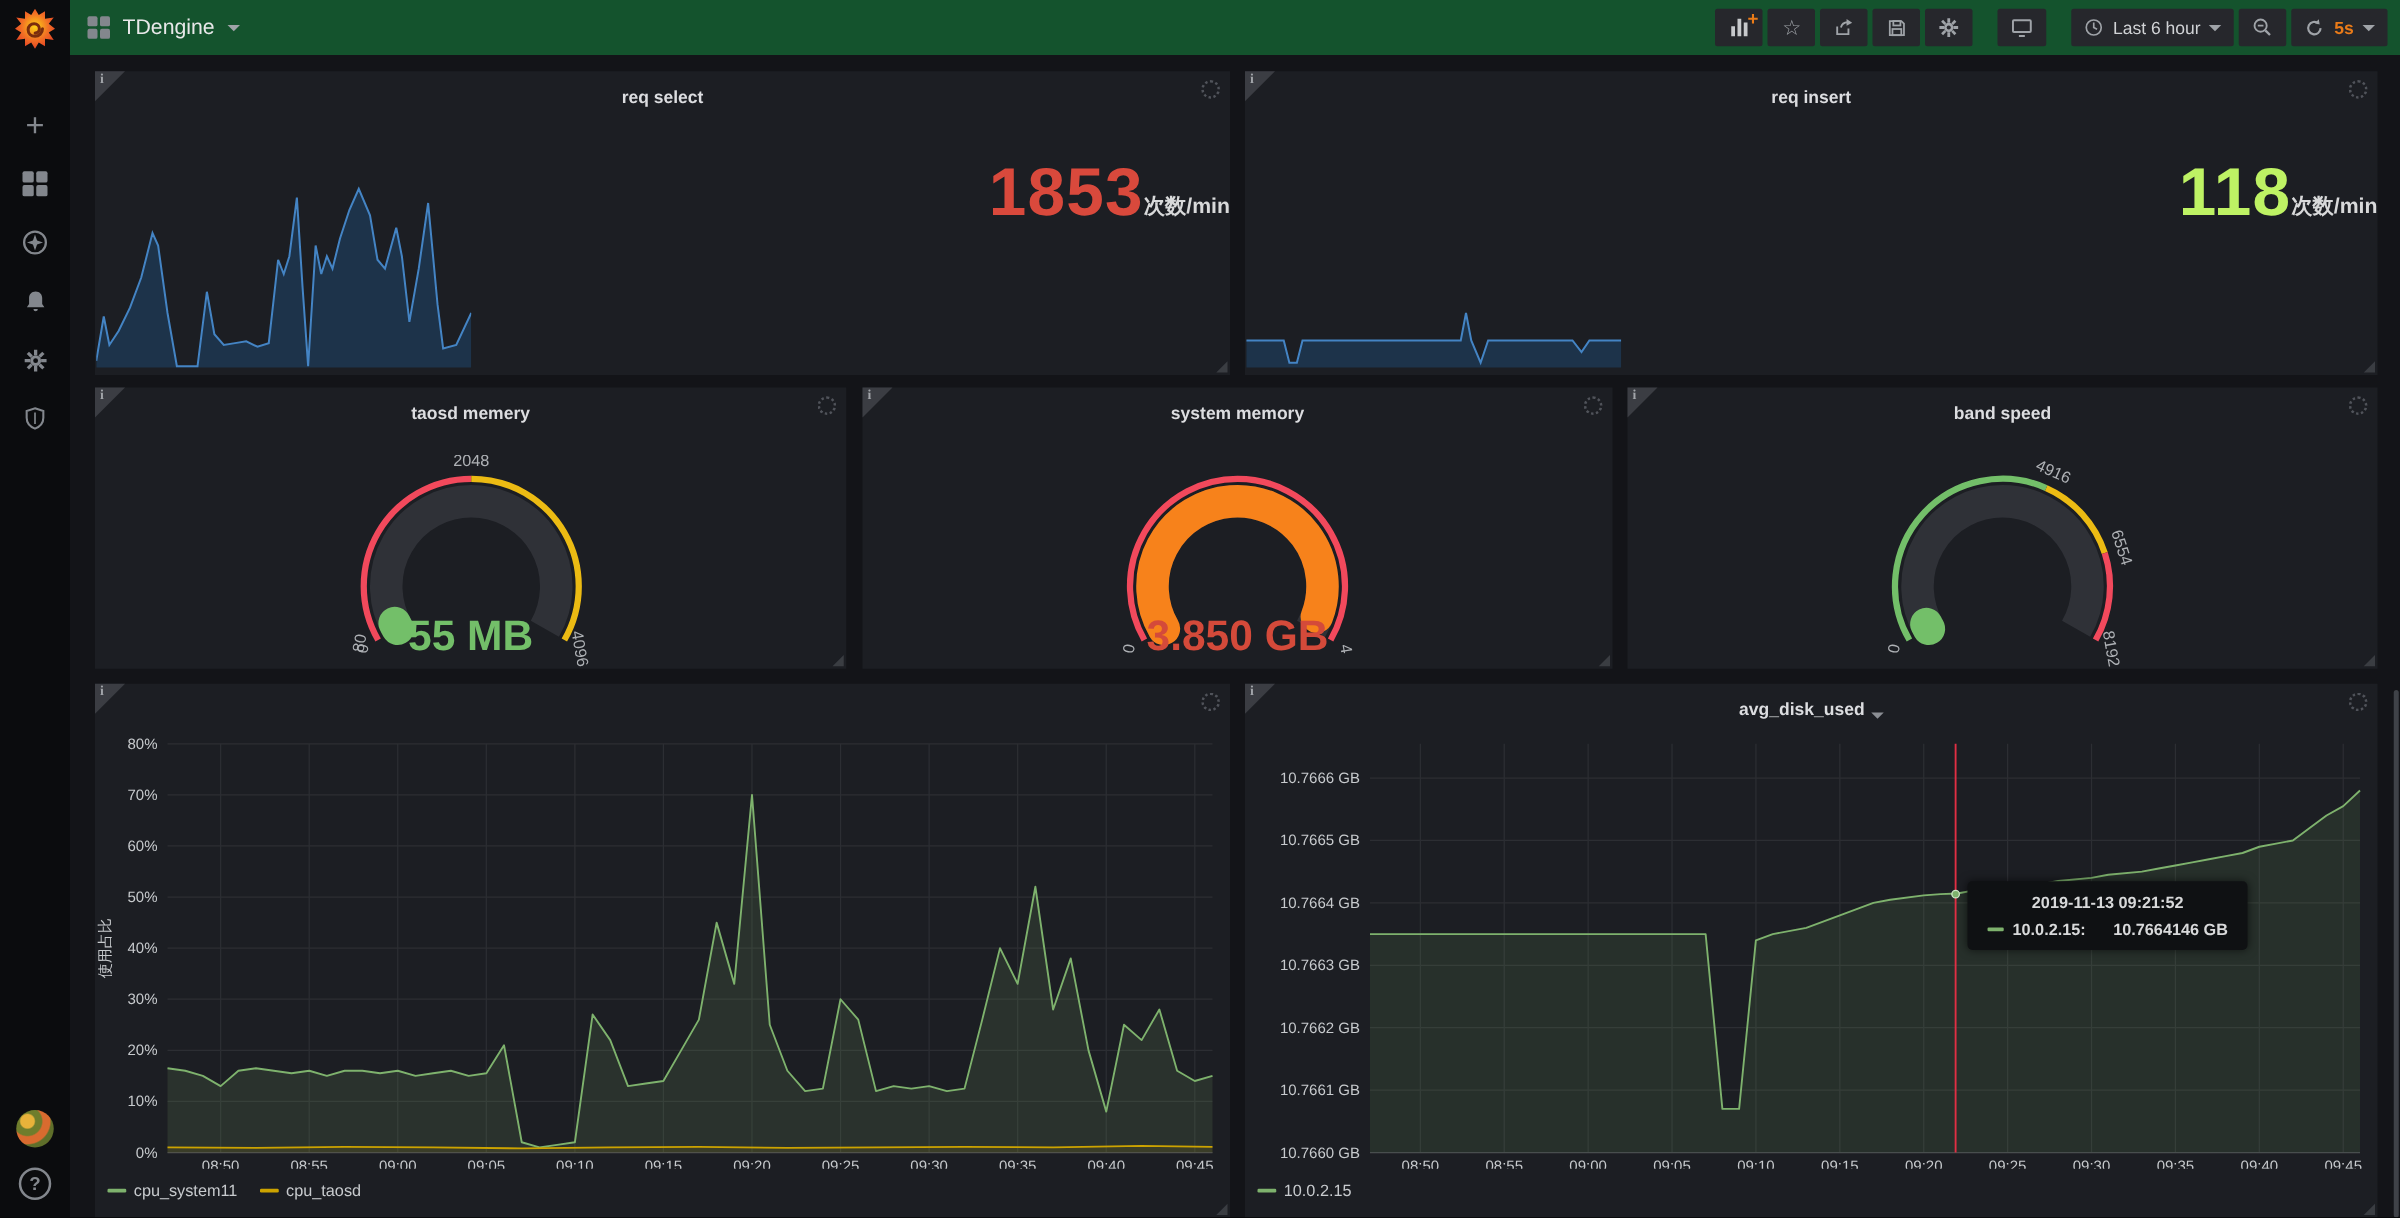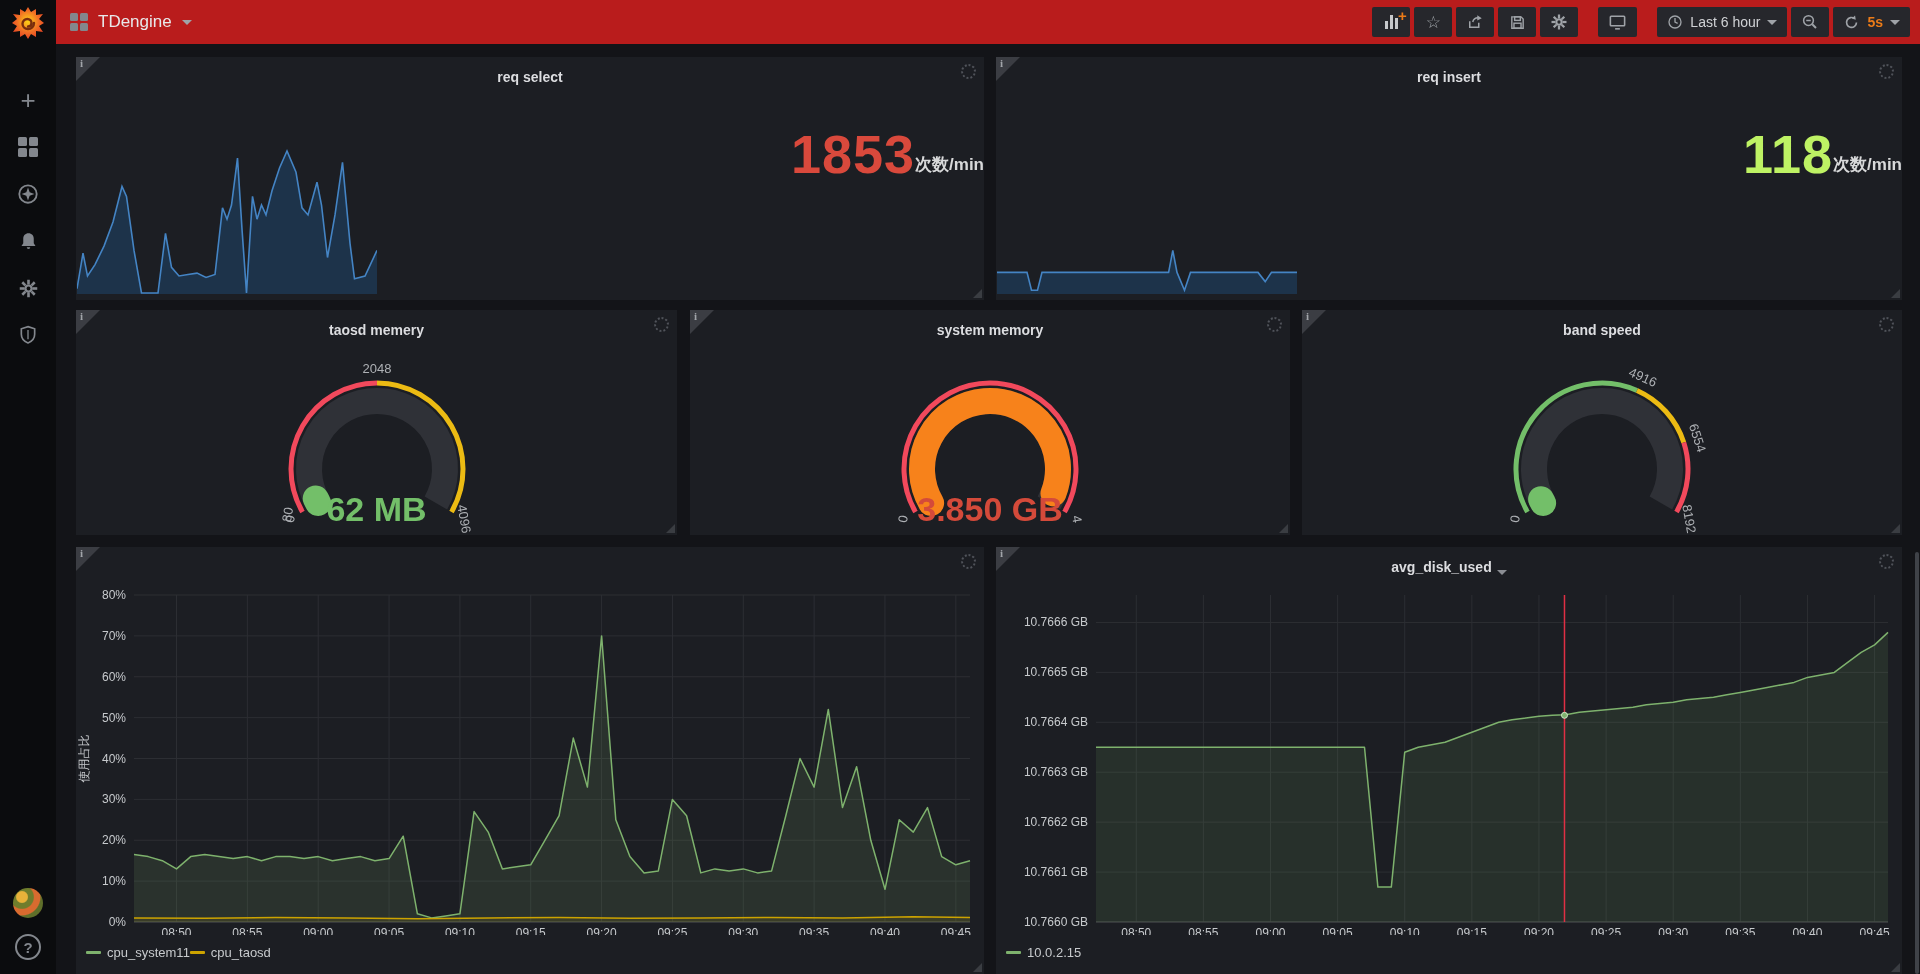--- a/index.html
+++ b/index.html
@@ -17,21 +17,21 @@
   .grid-ico{display:grid;grid-template-columns:9px 9px;grid-template-rows:9px 9px;gap:2px;}
   .grid-ico i{background:#83878d;border-radius:1.5px;}
   .grid-ico.small{grid-template-columns:8px 8px;grid-template-rows:8px 8px;}
   .side-bottom{margin-top:auto;display:flex;flex-direction:column;align-items:center;gap:16px;padding-bottom:14px;}
   .avatar{width:30px;height:30px;border-radius:50%;border:none;cursor:pointer;
      background:radial-gradient(circle at 30% 30%,#e8b23a 0 18%,#6f7d2c 22% 38%,#d96b2f 42% 60%,#5f6f2a 64% 78%,#c75a28 82% 100%);}
   .help-btn{width:26px;height:26px;border-radius:50%;border:2px solid #83878d;background:none;
      color:#83878d;font-size:15px;font-weight:bold;display:flex;align-items:center;justify-content:center;cursor:pointer;}
   
   .navbar{position:absolute;left:56px;right:0;top:0;height:44px;display:flex;align-items:center;
-          padding:0 10px 0 14px;background:#b91c1c;z-index:5;}
+          padding:0 10px 0 14px;background:#14532d;z-index:5;}
   .nav-left{display:flex;align-items:center;gap:10px;}
   .nav-title{font-size:17px;color:#e8e8e9;font-weight:400;}
   .caret{width:0;height:0;border-left:5px solid transparent;border-right:5px solid transparent;
          border-top:5px solid #9fa3a8;display:inline-block;}
   .nav-right{margin-left:auto;display:flex;align-items:center;gap:4px;}
   .nbtn{height:30px;min-width:38px;background:#26272c;border:none;border-radius:2px;color:#9fa3a8;
         display:flex;align-items:center;justify-content:center;gap:7px;padding:0 10px;cursor:pointer;
         font-family:"Liberation Sans",sans-serif;font-size:14px;}
   .nbtn svg{display:block;}
   .nbtn .star{font-size:17px;line-height:17px;}
@@ -56,21 +56,21 @@
             padding-bottom:78px;z-index:2;}
   .bigvalue .num{font-size:54px;font-weight:bold;letter-spacing:1px;}
   .bigvalue .unit{font-size:17px;font-weight:bold;color:#d8d9da;align-self:center;margin-top:22px;}
   .spark{position:absolute;left:1px;right:1px;bottom:5px;height:146px;z-index:1;}
   
   .gauge-box{position:relative;width:230px;height:190px;margin:26px auto 0;}
   .gauge-box svg{width:230px;height:190px;display:block;}
   .gauge-value{position:absolute;left:0;right:0;top:126px;text-align:center;font-size:34px;font-weight:bold;}
   
   .graph{position:absolute;left:0;top:28px;width:100%;height:360px;}
-  .legend{position:absolute;left:10px;top:398px;display:flex;align-items:center;
+  .legend{position:absolute;left:10px;top:398px;display:flex;gap:18px;align-items:center;
           font-size:13px;color:#c7cacd;}
   .lgitem{display:flex;align-items:center;cursor:pointer;}
   .lgitem i{display:inline-block;width:15px;height:3px;border-radius:1px;margin-right:6px;}
   
   .tooltip{position:absolute;left:578px;top:158px;background:#0f1113;border-radius:4px;
            padding:9px 16px;font-size:13px;font-weight:bold;color:#d8d9da;z-index:4;white-space:nowrap;
            box-shadow:0 0 8px rgba(0,0,0,.6);}
   .tooltip .trow{display:flex;align-items:center;margin-top:7px;}
   .tooltip .dash{display:inline-block;width:13px;height:3px;border-radius:1px;background:#7eb26d;margin-right:7px;}
   .tooltip .tval{margin-left:22px;}
@@ -289,21 +289,21 @@
       <svg viewBox="0 0 230 190">
           <path d="M 56.11 139.00 A 68 68 0 1 1 173.89 139.00" stroke="#2f3137" stroke-width="26" fill="none"></path>
           <path d="M 40.52 148.00 A 86 86 0 0 1 115.00 19.00" stroke="#f2495c" stroke-width="5" fill="none"></path>
           <path d="M 115.00 19.00 A 86 86 0 0 1 189.48 148.00" stroke="#ecbb13" stroke-width="5" fill="none"></path>
           <path d="M 56.11 139.00 A 68 68 0 0 1 53.72 134.47" stroke="#73bf69" stroke-width="26" fill="none" stroke-linecap="round"></path>
           <text transform="translate(28.4,155.0) rotate(-80)" fill="#aeb1b5" font-size="13" text-anchor="middle" dy="4" font-family="Liberation Sans, sans-serif">0</text>
           <text transform="translate(26.0,150.6) rotate(-80)" fill="#aeb1b5" font-size="13" text-anchor="middle" dy="4" font-family="Liberation Sans, sans-serif">80</text>
           <text transform="translate(115.0,5.0) rotate(0)" fill="#aeb1b5" font-size="13" text-anchor="middle" dy="4" font-family="Liberation Sans, sans-serif">2048</text>
           <text transform="translate(201.6,155.0) rotate(80)" fill="#aeb1b5" font-size="13" text-anchor="middle" dy="4" font-family="Liberation Sans, sans-serif">4096</text>
         </svg>
-      <div class="gauge-value" style="color: rgb(115, 191, 105);">62 MB</div>
+      <div class="gauge-value" style="color: rgb(115, 191, 105);">55 MB</div>
     </div>
     <div class="rhandle"></div>
   </section>
 
   <section class="panel" style="left:690px;top:310px;width:600px;height:225px;">
     <div class="pcorner">
         <span>i</span>
       </div>
     <div class="spinner"></div>
     <header class="ptitle">
@@ -461,20 +461,28 @@
         <line x1="811.4576271186442" y1="20" x2="811.4576271186442" y2="347" stroke="#2c2e33" stroke-width="1"></line>
         <text x="811.4576271186442" y="362" fill="#c7cacd" font-size="12" text-anchor="middle" font-family="Liberation Sans, sans-serif">09:40</text>
         <line x1="878.5762711864407" y1="20" x2="878.5762711864407" y2="347" stroke="#2c2e33" stroke-width="1"></line>
         <text x="878.5762711864407" y="362" fill="#c7cacd" font-size="12" text-anchor="middle" font-family="Liberation Sans, sans-serif">09:45</text>
         <line x1="100" y1="347" x2="892" y2="347" stroke="#46484d" stroke-width="1"></line>
         <path d="M100.0 172.3 L234.2 172.3 L368.5 172.3 L381.9 312.1 L395.3 312.1 L408.7 177.3 L422.2 172.3 L449.0 167.3 L475.9 157.3 L489.3 152.3 L502.7 147.3 L516.1 144.8 L543.0 141.3 L556.4 140.3 L569.8 139.8 L583.3 137.3 L610.1 134.8 L636.9 132.3 L650.4 129.8 L677.2 127.3 L690.6 124.8 L717.5 122.3 L730.9 119.8 L744.3 117.4 L757.8 114.9 L771.2 112.4 L784.6 109.9 L798.0 107.4 L811.5 102.4 L824.9 99.9 L838.3 97.4 L851.7 87.4 L865.2 77.4 L878.6 69.9 L892.0 57.4 L 892.0 347 L 100.0 347 Z" fill="rgba(126,178,109,0.12)" stroke="none"></path>
         <path d="M100.0 172.3 L234.2 172.3 L368.5 172.3 L381.9 312.1 L395.3 312.1 L408.7 177.3 L422.2 172.3 L449.0 167.3 L475.9 157.3 L489.3 152.3 L502.7 147.3 L516.1 144.8 L543.0 141.3 L556.4 140.3 L569.8 139.8 L583.3 137.3 L610.1 134.8 L636.9 132.3 L650.4 129.8 L677.2 127.3 L690.6 124.8 L717.5 122.3 L730.9 119.8 L744.3 117.4 L757.8 114.9 L771.2 112.4 L784.6 109.9 L798.0 107.4 L811.5 102.4 L824.9 99.9 L838.3 97.4 L851.7 87.4 L865.2 77.4 L878.6 69.9 L892.0 57.4" stroke="#7eb26d" stroke-width="1.5" fill="none" stroke-linejoin="round"></path>
         <line x1="568.4881355932204" y1="20" x2="568.4881355932204" y2="347" stroke="#e02f44" stroke-width="1.5"></line>
         <circle cx="568.4881355932204" cy="140.3160305347492" r="3" fill="#7eb26d" stroke="#cfe8c9" stroke-width="1"></circle>
       </svg>
+    <div class="tooltip">
+      <div class="ttime">2019-11-13 09:21:52</div>
+      <div class="trow">
+        <span class="dash"></span>
+        <span>10.0.2.15:</span>
+        <span class="tval">10.7664146 GB</span>
+      </div>
+    </div>
     <div class="legend">
         <span class="lgitem">
           <i style="background: rgb(126, 178, 109);"></i>
           <span>10.0.2.15</span>
         </span>
       </div>
     <div class="rhandle"></div>
   </section>
 
   <div class="scrollthumb"></div>

